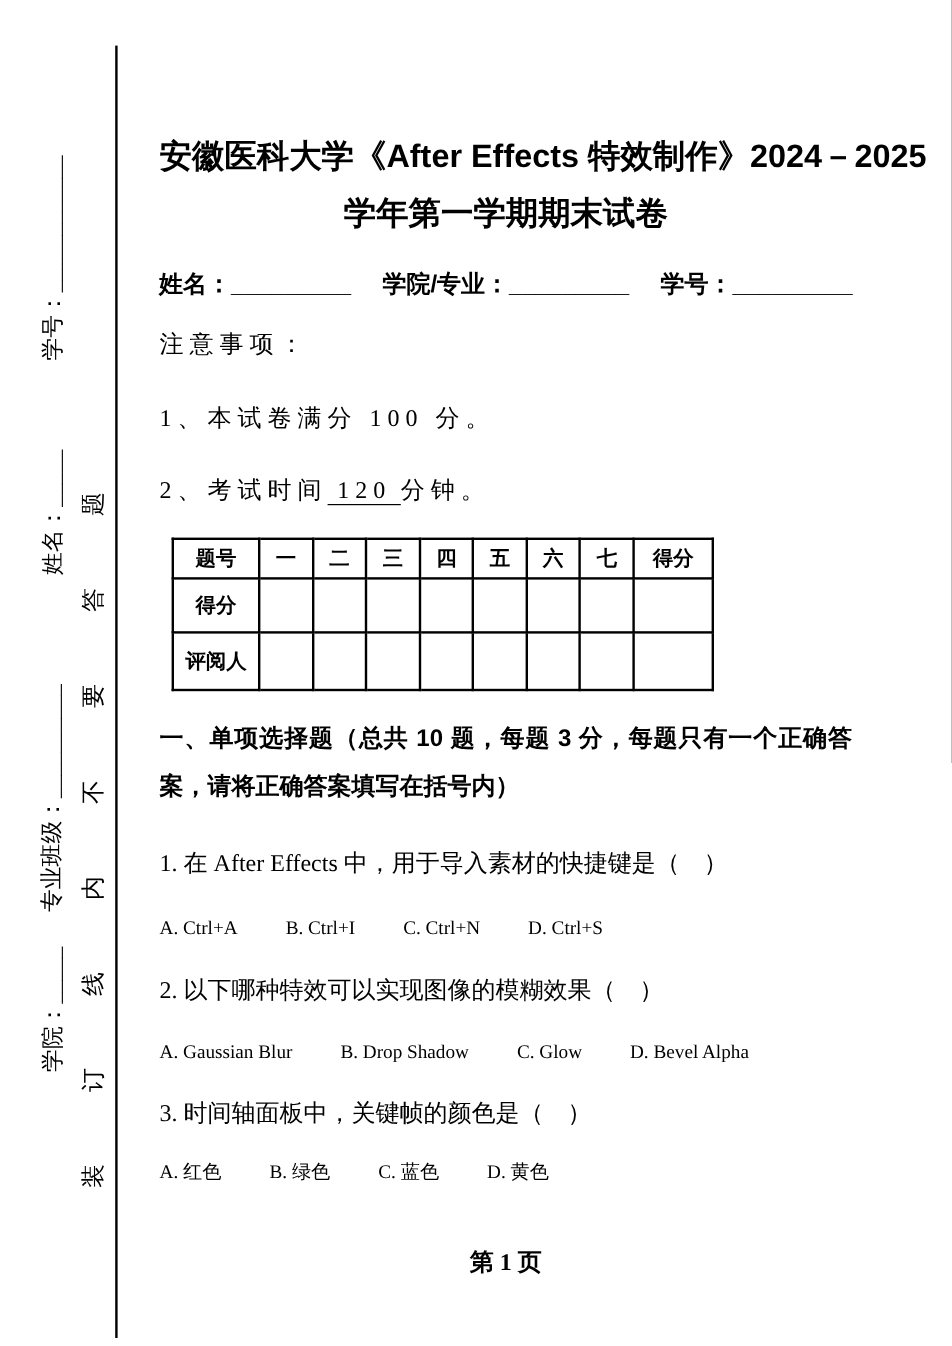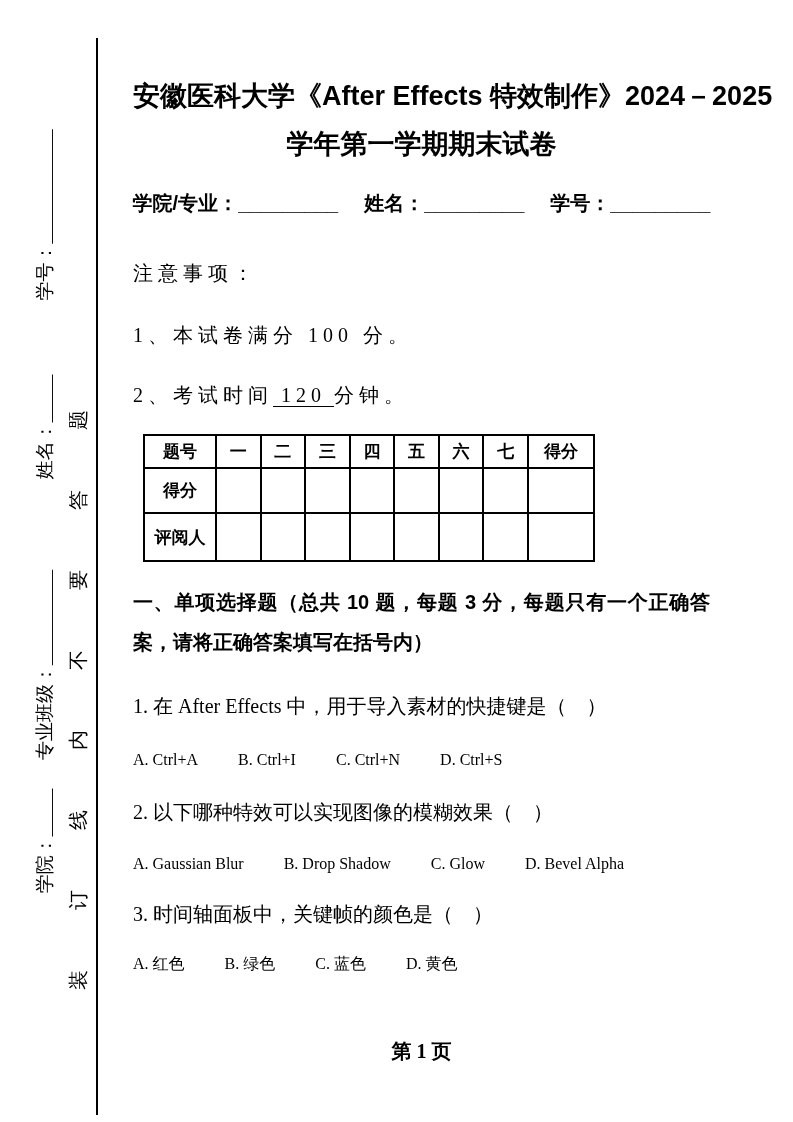--- a/index.html
+++ b/index.html
@@ -37,30 +37,30 @@
   .content{
     position:absolute;left:133px;top:0;width:577px;
   }
   .title{
     font-family:"Liberation Sans","DejaVu Sans",sans-serif;
     font-weight:bold;
     font-size:27px;line-height:40px;
     text-align:center;
     white-space:nowrap;
   }
-  .title1{padding-top:76px;}
+  .title1{padding-top:110px;}
   .title2{margin-top:8px;}
   .student-line{
     margin-top:24px;height:30px;
     display:flex;justify-content:center;gap:26px;
     font-family:"Liberation Sans","DejaVu Sans",sans-serif;
     font-weight:bold;font-size:20px;line-height:30px;
     white-space:nowrap;
   }
-  .notice-head{margin-top:42px;font-size:20px;line-height:26px;letter-spacing:5px;}
+  .notice-head{margin-top:22px;font-size:20px;line-height:26px;letter-spacing:5px;}
   .notice-item{margin-top:36px;font-size:20px;line-height:26px;letter-spacing:5px;}
   .notice-item.second{margin-top:34px;}
   .u-line{border-bottom:1.5px solid #000;padding:0 8px;}
   
   table.score{
     margin-top:26px;margin-left:10px;
     border-collapse:collapse;
     width:452px;
     table-layout:fixed;
   }
@@ -115,22 +115,22 @@
   <div class="rot side-field sf-xueyuan">
     <span>学院：</span><span>_____</span>
   </div>
 
   <div class="content">
 
     <div class="title title1">安徽医科大学《After Effects 特效制作》2024－2025</div>
     <div class="title title2">学年第一学期期末试卷</div>
 
     <div class="student-line">
+      <span><span>姓名：</span><span>_________</span></span>
       <span><span>学院/专业：</span><span>_________</span></span>
-      <span><span>姓名：</span><span>_________</span></span>
       <span><span>学号：</span><span>_________</span></span>
     </div>
 
     <div class="notice-head">注意事项：</div>
     <div class="notice-item">1、本试卷满分 100 分。</div>
     <div class="notice-item second">
       <span>2、考试时间</span><span class="u-line">120</span><span>分钟。</span>
     </div>
 
     <table class="score">

